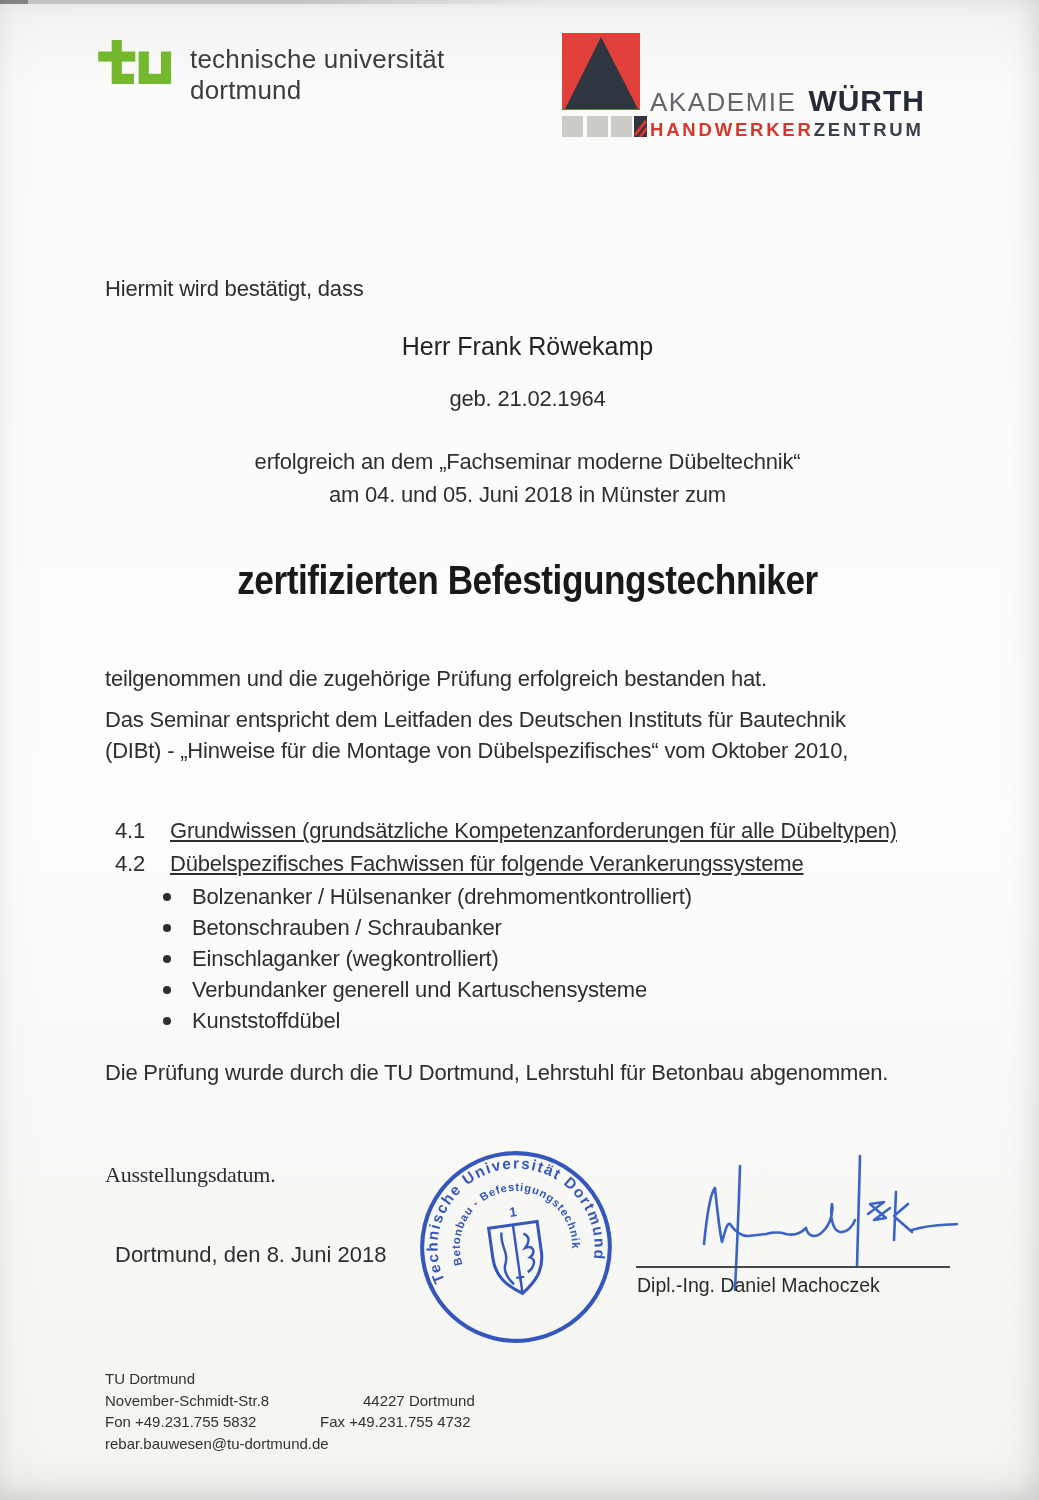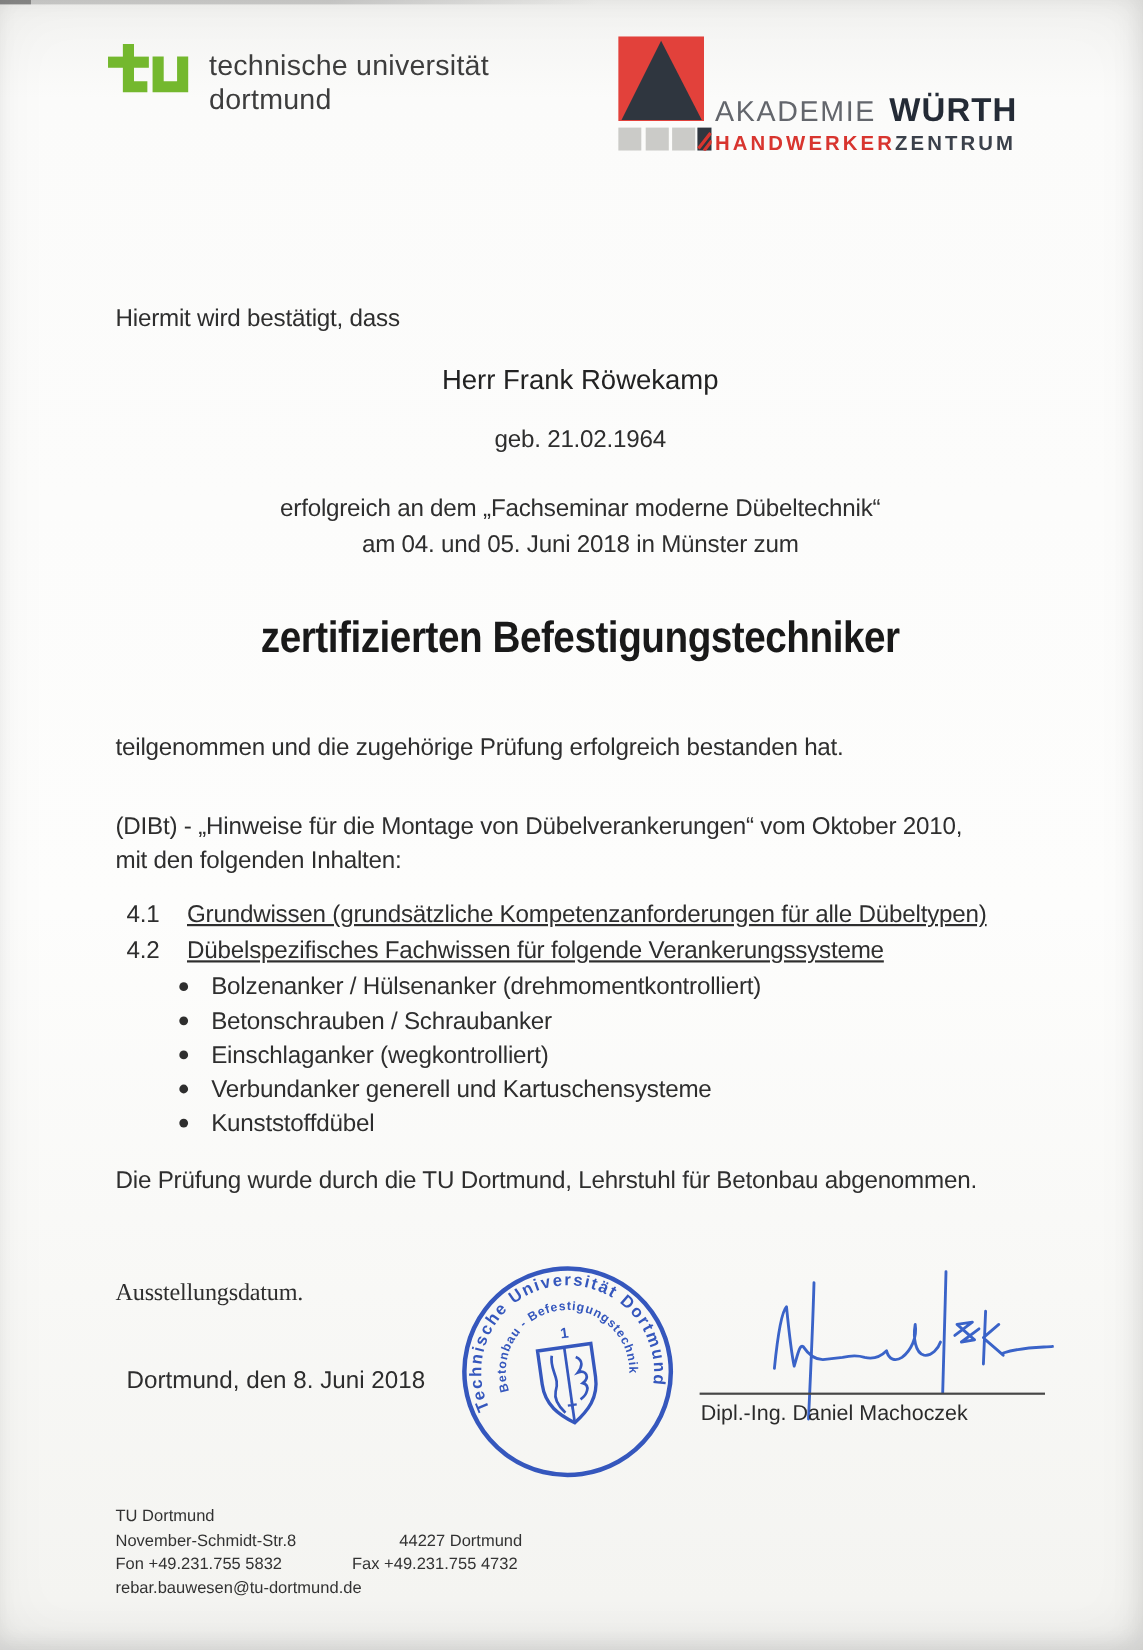--- a/index.html
+++ b/index.html
@@ -88,22 +88,22 @@
   <div class="abs body-text" style="left:105px;top:276px;">Hiermit wird bestätigt, dass</div>
   <div class="abs centered name-line">Herr Frank Röwekamp</div>
   <div class="abs centered body-text" style="top:386px;">geb. 21.02.1964</div>
   <div class="abs centered body-text" style="top:449px;">erfolgreich an dem „Fachseminar moderne Dübeltechnik“</div>
   <div class="abs centered body-text" style="top:482px;">am 04. und 05. Juni 2018 in Münster zum</div>
 
   <div class="abs centered big-title">zertifizierten Befestigungstechniker</div>
 
   <div class="abs body-text" style="left:105px;top:666px;">teilgenommen und die zugehörige Prüfung erfolgreich bestanden hat.</div>
 
-  <div class="abs body-text" style="left:105px;top:738px;">(DIBt) - „Hinweise für die Montage von Dübelverankerungen“ vom Oktober 2010,</div>
-  <div class="abs body-text" style="left:105px;top:769px;">mit den folgenden Inhalten:</div>
+  <div class="abs body-text" style="left:105px;top:707px;">Das Seminar entspricht dem Leitfaden des Deutschen Instituts für Bautechnik</div>
+  <div class="abs body-text" style="left:105px;top:738px;">(DIBt) - „Hinweise für die Montage von Dübelspezifisches“ vom Oktober 2010,</div>
 
   <div class="abs body-text item-num" style="top:818px;">4.1</div>
   <div class="abs body-text item-text" style="top:818px;">Grundwissen (grundsätzliche Kompetenzanforderungen für alle Dübeltypen)</div>
   <div class="abs body-text item-num" style="top:851px;">4.2</div>
   <div class="abs body-text item-text" style="top:851px;">Dübelspezifisches Fachwissen für folgende Verankerungssysteme</div>
 
   <div class="abs bullet-dot" style="top:893px;"></div>
   <div class="abs body-text bullet-text" style="top:884px;">Bolzenanker / Hülsenanker (drehmomentkontrolliert)</div>
   <div class="abs bullet-dot" style="top:924px;"></div>
   <div class="abs body-text bullet-text" style="top:915px;">Betonschrauben / Schraubanker</div>

